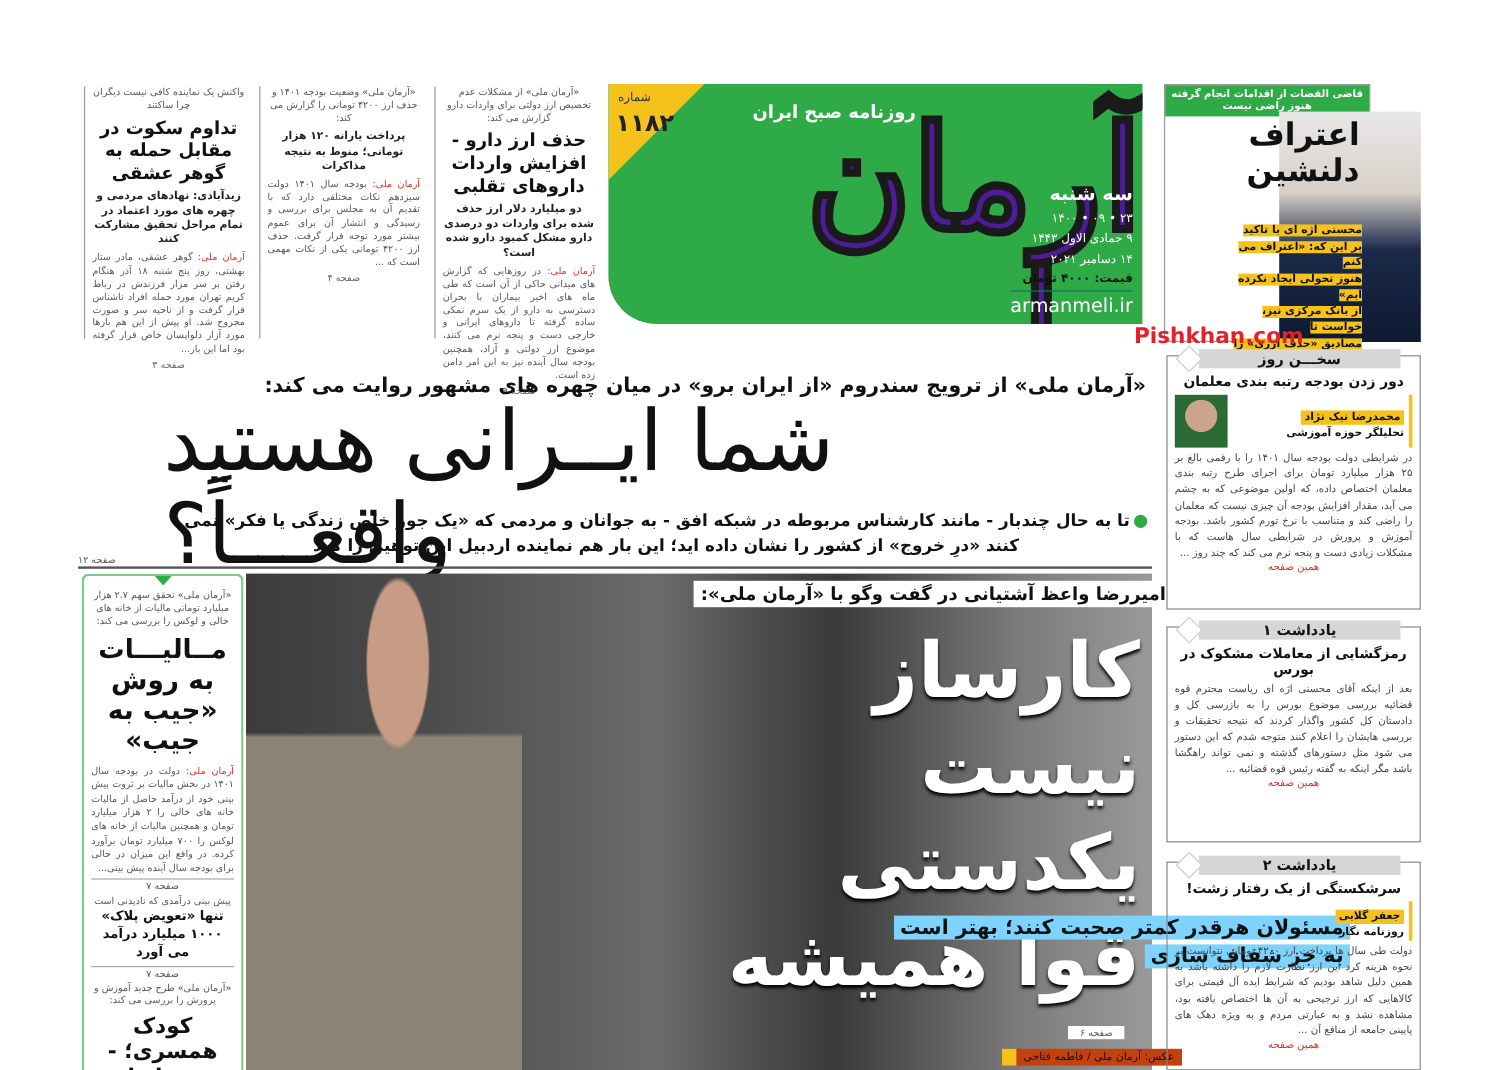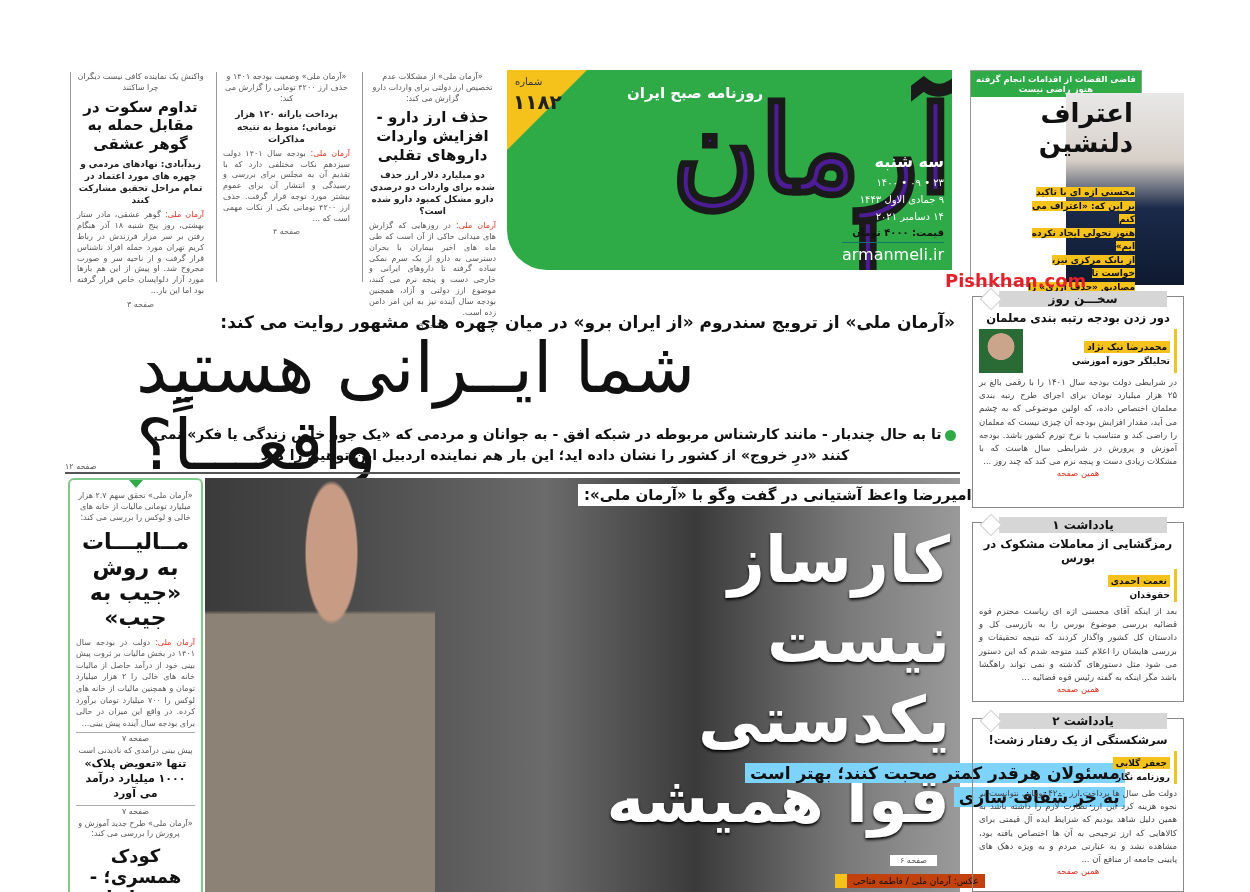--- a/index.html
+++ b/index.html
@@ -178,26 +178,20 @@
       <div class="role">تحلیلگر حوزه آموزشی</div>
     </div>
     <div class="headshot" style="margin-right:auto"></div>
   </div>
   <div class="body">در شرایطی دولت بودجه سال ۱۴۰۱ را با رقمی بالغ بر ۲۵ هزار میلیارد تومان برای اجرای طرح رتبه بندی معلمان اختصاص داده، که اولین موضوعی که به چشم می آید، مقدار افزایش بودجه آن چیزی نیست که معلمان را راضی کند و متناسب با نرخ تورم کشور باشد. بودجه آموزش و پرورش در شرایطی سال هاست که با مشکلات زیادی دست و پنجه نرم می کند که چند روز ...</div>
   <div class="more">همین صفحه</div>
 </div>
 <div class="abs rbox" style="top:522px;height:180px">
   <div class="tab">یادداشت ۱</div>
   <h4>رمزگشایی از معاملات مشکوک در بورس</h4>
-  <div class="authrow">
-    <div>
-      <div class="author">نعمت احمدی</div>
-      <div class="role">حقوقدان</div>
-    </div>
-  </div>
   <div class="body">بعد از اینکه آقای محسنی اژه ای ریاست محترم قوه قضائیه بررسی موضوع بورس را به بازرسی کل و دادستان کل کشور واگذار کردند که نتیجه تحقیقات و بررسی هایشان را اعلام کنند متوجه شدم که این دستور می شود مثل دستورهای گذشته و نمی تواند راهگشا باشد مگر اینکه به گفته رئیس قوه قضائیه ...</div>
   <div class="more">همین صفحه</div>
 </div>
 <div class="abs rbox" style="top:718px;height:174px">
   <div class="tab">یادداشت ۲</div>
   <h4>سرشکستگی از یک رفتار زشت!</h4>
   <div class="authrow">
     <div>
       <div class="author">جعفر گلابی</div>
       <div class="role">روزنامه نگار</div>

